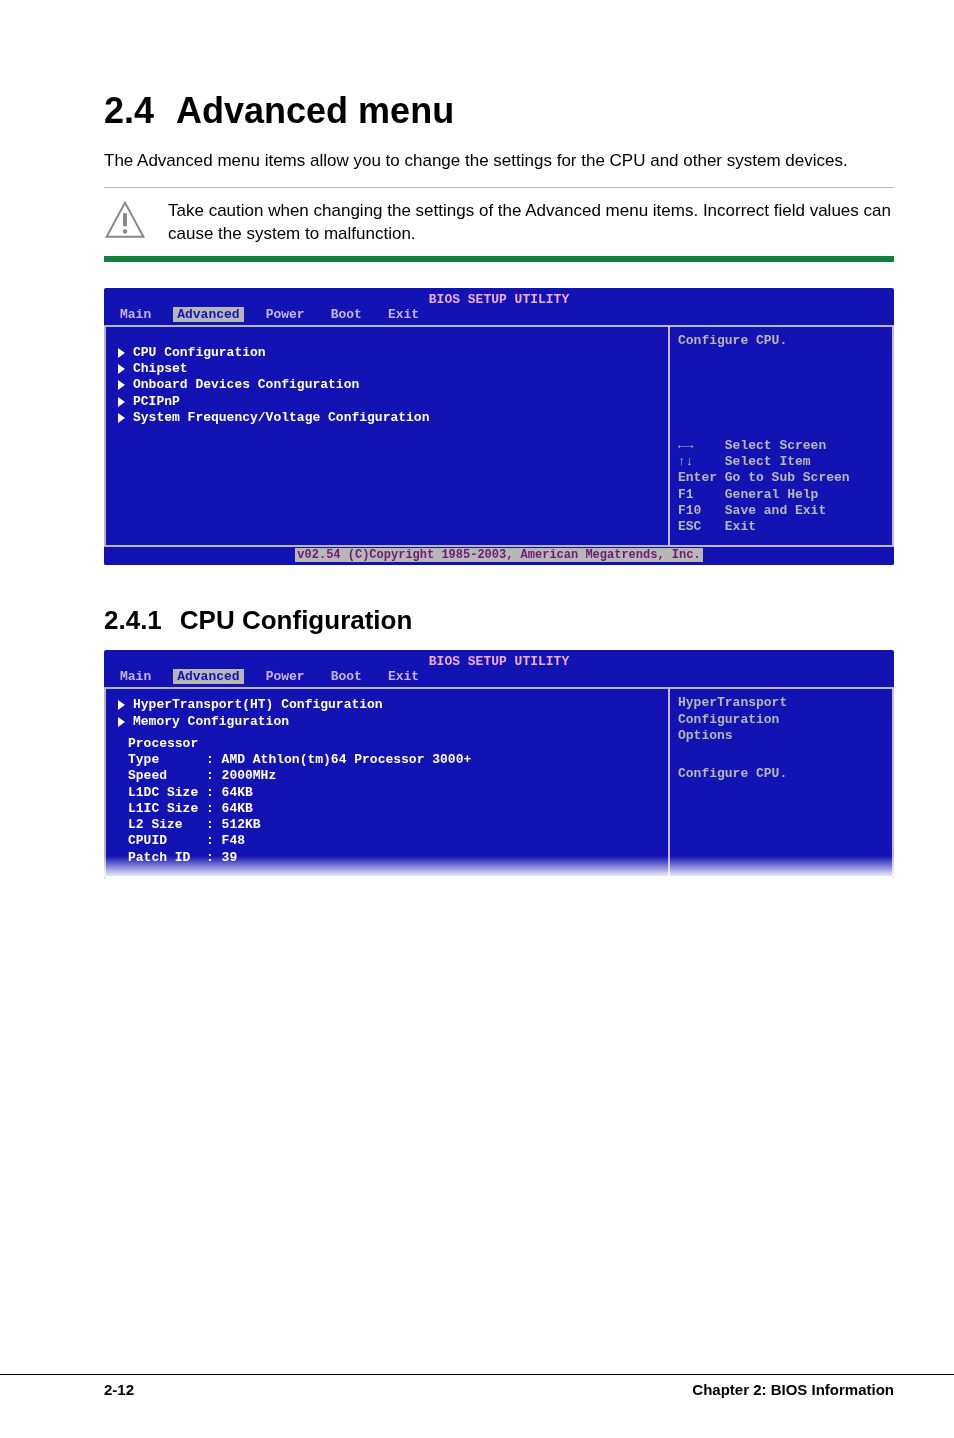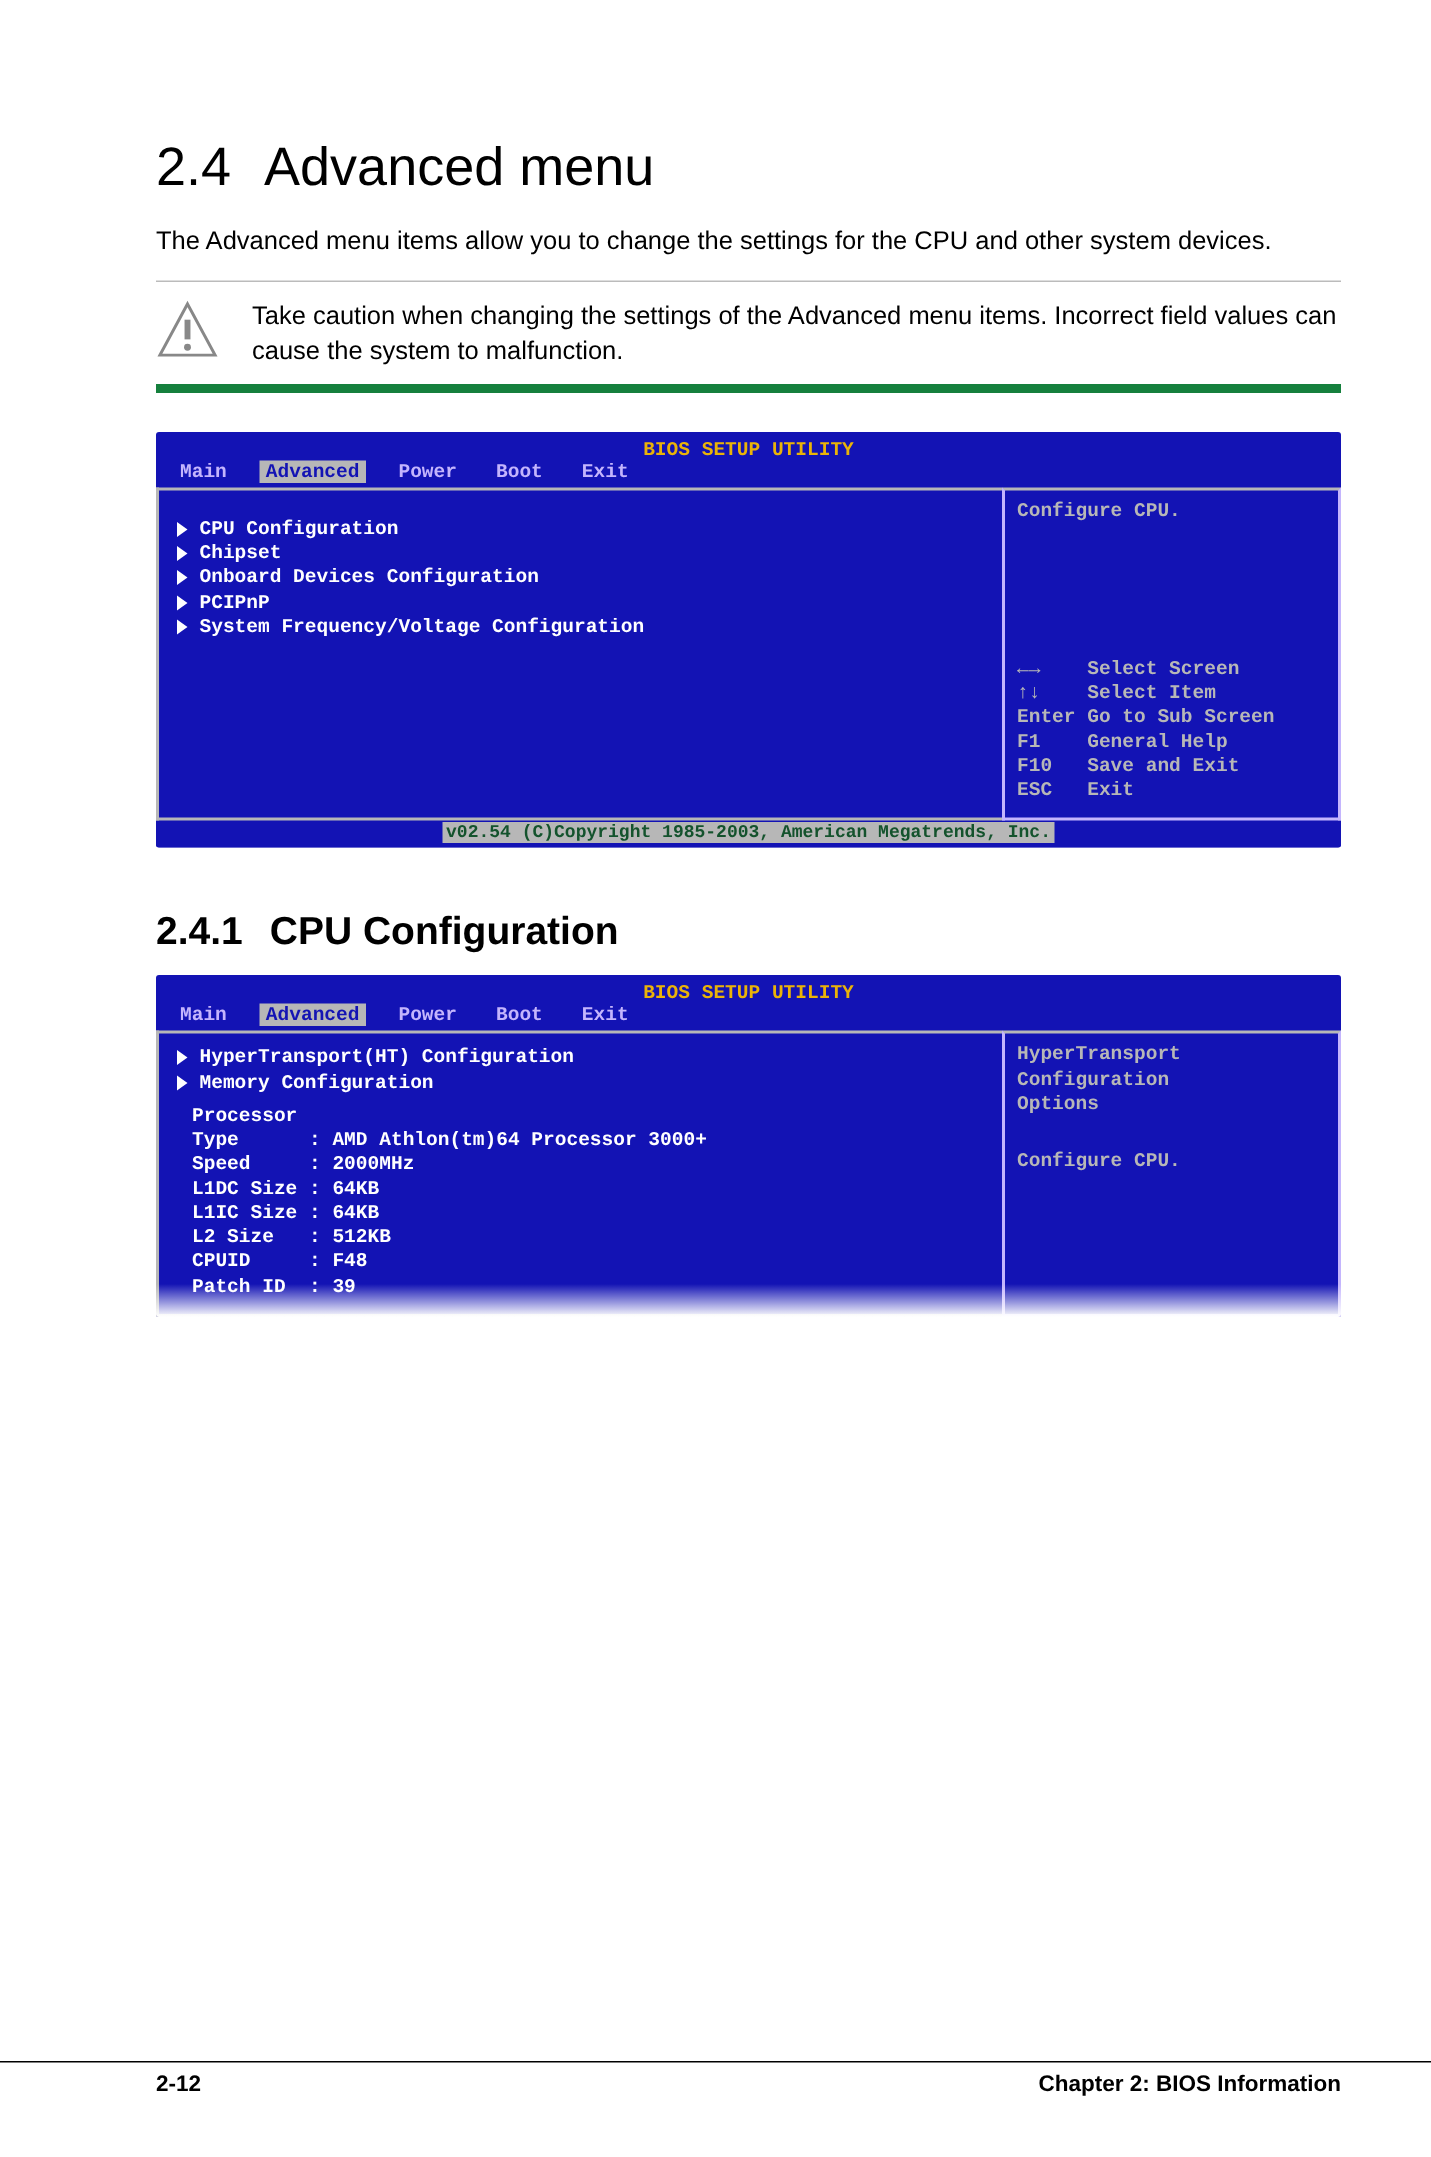--- a/index.html
+++ b/index.html
@@ -9,21 +9,21 @@
     background: #fff;
     font-family: Arial, Helvetica, sans-serif;
     color: #000;
     position: relative;
   }
   .page {
     padding: 90px 60px 0 104px;
   }
   h1.section-title {
     font-size: 36px;
-    font-weight: normal;
+    font-weight: bold;
     margin-bottom: 18px;
     font-family: Arial, Helvetica, sans-serif;
   }
   h1.section-title .num { margin-right: 22px; }
   p.body-text {
     font-size: 17px;
     line-height: 1.35;
     margin-bottom: 14px;
   }
   .caution-block {
@@ -50,21 +50,21 @@
     background: #1313b4;
     color: #fff;
     font-family: "Courier New", monospace;
     font-size: 13px;
     font-weight: bold;
     margin-bottom: 40px;
     border-radius: 2px;
     overflow: hidden;
   }
   .bios-title {
-    color: #eab308;
+    color: #f0abfc;
     text-align: center;
     padding-top: 4px;
     font-size: 13px;
   }
   .bios-tabs {
     display: flex;
     gap: 0;
     padding: 0 12px 3px 12px;
   }
   .bios-tab {
@@ -115,21 +115,21 @@
     margin-left: 2px;
   }
   .info-kv { white-space: pre; line-height: 1.25; margin-left: 12px; }
   .bios-footer {
     background: #1313b4;
     color: #b7b7b7;
     text-align: center;
     font-size: 12px;
     padding: 1px 0 3px 0;
   }
-  .bios-footer span { background: #b7b7b7; color: #14532d; padding: 0 2px; }
+  .bios-footer span { background: #b7b7b7; color: #701a75; padding: 0 2px; }
   h2.subsection {
     font-size: 26px;
     font-weight: bold;
     margin-bottom: 14px;
   }
   h2.subsection .num { margin-right: 18px; }
   .bios-box.short .bios-left { min-height: auto; padding: 8px 10px 10px 10px; }
   .bios-box.short .bios-right .hint-top { margin-bottom: 10px; }
   .bios-box.short { position: relative; }
   .curl-fade {

